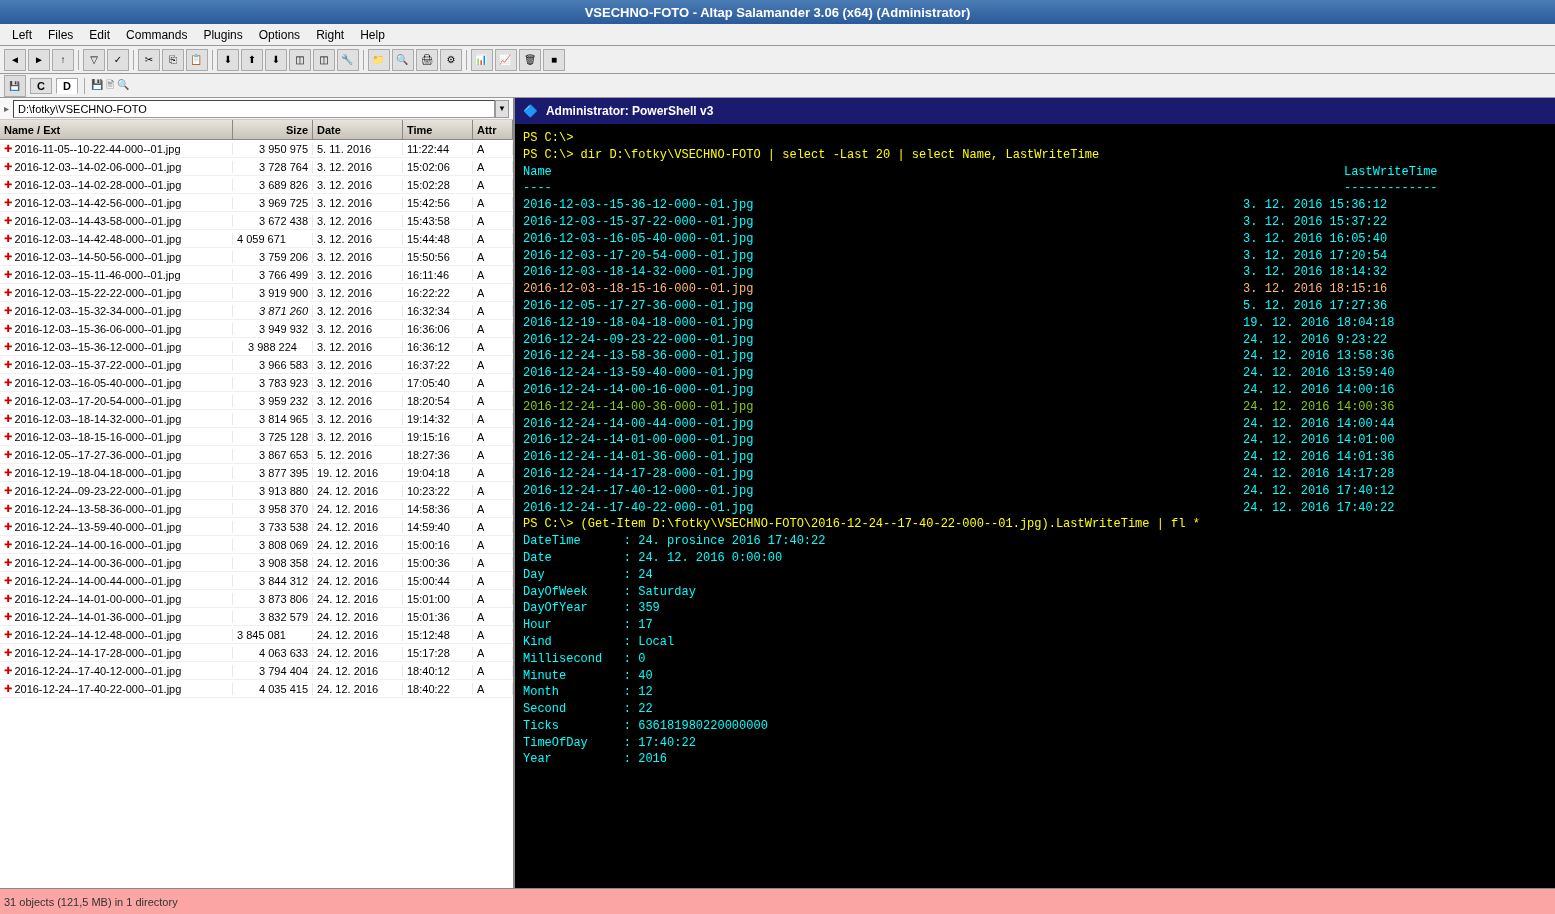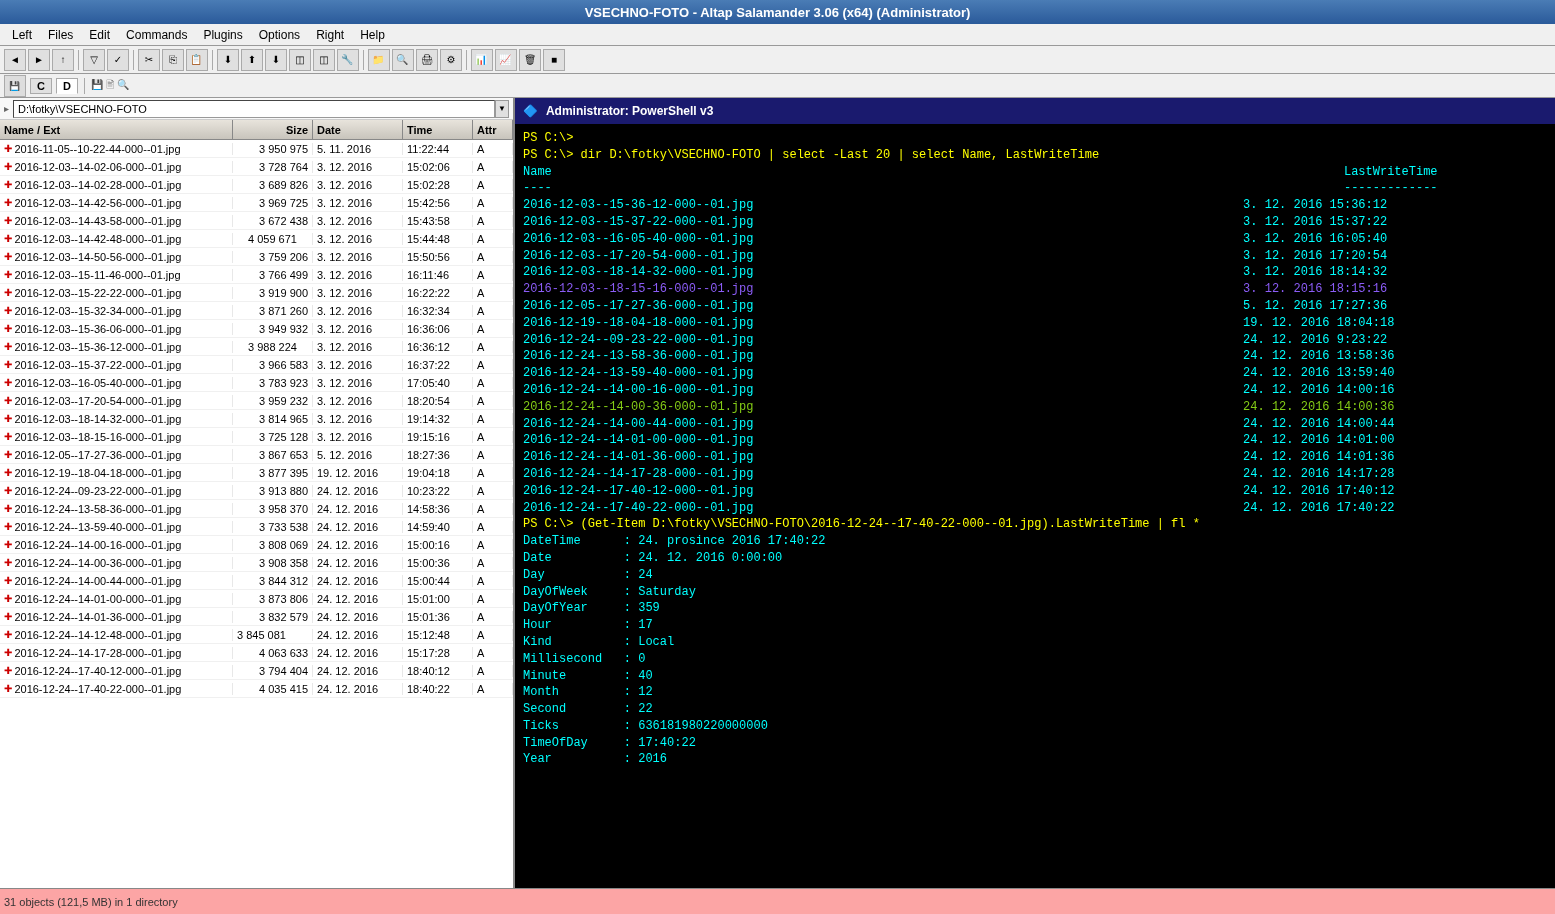--- a/index.html
+++ b/index.html
@@ -370,21 +370,21 @@
           <div class="file-cell" style="text-align: right;">3 672 438</div>
           <div class="file-cell">3. 12. 2016</div>
           <div class="file-cell">15:43:58</div>
           <div class="file-cell">A</div>
         </div>
         <div class="file-row">
           <div class="file-cell file-name-cell">
             <span class="file-icon">✚</span>
             <span>2016-12-03--14-42-48-000--01.jpg</span>
           </div>
-          <div class="file-cell" style="text-align: center;">4 059 671</div>
+          <div class="file-cell" style="text-align: left;">4 059 671</div>
           <div class="file-cell">3. 12. 2016</div>
           <div class="file-cell">15:44:48</div>
           <div class="file-cell">A</div>
         </div>
         <div class="file-row">
           <div class="file-cell file-name-cell">
             <span class="file-icon">✚</span>
             <span>2016-12-03--14-50-56-000--01.jpg</span>
           </div>
           <div class="file-cell" style="text-align: right;">3 759 206</div>
@@ -410,21 +410,21 @@
           <div class="file-cell" style="text-align: right;">3 919 900</div>
           <div class="file-cell">3. 12. 2016</div>
           <div class="file-cell">16:22:22</div>
           <div class="file-cell">A</div>
         </div>
         <div class="file-row">
           <div class="file-cell file-name-cell">
             <span class="file-icon">✚</span>
             <span>2016-12-03--15-32-34-000--01.jpg</span>
           </div>
-          <div class="file-cell" style="text-align: right;">3 871 260</div>
+          <div class="file-cell" style="text-align: right; font-style: italic;">3 871 260</div>
           <div class="file-cell">3. 12. 2016</div>
           <div class="file-cell">16:32:34</div>
           <div class="file-cell">A</div>
         </div>
         <div class="file-row">
           <div class="file-cell file-name-cell">
             <span class="file-icon">✚</span>
             <span>2016-12-03--15-36-06-000--01.jpg</span>
           </div>
           <div class="file-cell" style="text-align: right;">3 949 932</div>
@@ -644,21 +644,21 @@
     <div class="ps-line"><span style="color:#ffff00">PS C:\&gt;</span></div>
         <div class="ps-line"><span style="color:#ffff00">PS C:\&gt; dir D:\fotky\VSECHNO-FOTO | select -Last 20 | select Name, LastWriteTime</span></div>
         <div class="ps-line"><span style="color:#00ffff"></span></div>
         <div class="ps-line"><span style="color:#00ffff">Name                                                                                                              LastWriteTime</span></div>
         <div class="ps-line"><span style="color:#00ffff">----                                                                                                              -------------</span></div>
         <div class="ps-line"><span style="color:#00ffff">2016-12-03--15-36-12-000--01.jpg                                                                    3. 12. 2016 15:36:12</span></div>
         <div class="ps-line"><span style="color:#00ffff">2016-12-03--15-37-22-000--01.jpg                                                                    3. 12. 2016 15:37:22</span></div>
         <div class="ps-line"><span style="color:#00ffff">2016-12-03--16-05-40-000--01.jpg                                                                    3. 12. 2016 16:05:40</span></div>
         <div class="ps-line"><span style="color:#00ffff">2016-12-03--17-20-54-000--01.jpg                                                                    3. 12. 2016 17:20:54</span></div>
         <div class="ps-line"><span style="color:#00ffff">2016-12-03--18-14-32-000--01.jpg                                                                    3. 12. 2016 18:14:32</span></div>
-        <div class="ps-line"><span style="color:#8b5cf6">2016-12-03--18-15-16-000--01.jpg                                                                    3. 12. 2016 18:15:16</span></div>
+        <div class="ps-line"><span style="color:#fdba74">2016-12-03--18-15-16-000--01.jpg                                                                    3. 12. 2016 18:15:16</span></div>
         <div class="ps-line"><span style="color:#00ffff">2016-12-05--17-27-36-000--01.jpg                                                                    5. 12. 2016 17:27:36</span></div>
         <div class="ps-line"><span style="color:#00ffff">2016-12-19--18-04-18-000--01.jpg                                                                    19. 12. 2016 18:04:18</span></div>
         <div class="ps-line"><span style="color:#00ffff">2016-12-24--09-23-22-000--01.jpg                                                                    24. 12. 2016 9:23:22</span></div>
         <div class="ps-line"><span style="color:#00ffff">2016-12-24--13-58-36-000--01.jpg                                                                    24. 12. 2016 13:58:36</span></div>
         <div class="ps-line"><span style="color:#00ffff">2016-12-24--13-59-40-000--01.jpg                                                                    24. 12. 2016 13:59:40</span></div>
         <div class="ps-line"><span style="color:#00ffff">2016-12-24--14-00-16-000--01.jpg                                                                    24. 12. 2016 14:00:16</span></div>
         <div class="ps-line"><span style="color:#84cc16">2016-12-24--14-00-36-000--01.jpg                                                                    24. 12. 2016 14:00:36</span></div>
         <div class="ps-line"><span style="color:#00ffff">2016-12-24--14-00-44-000--01.jpg                                                                    24. 12. 2016 14:00:44</span></div>
         <div class="ps-line"><span style="color:#00ffff">2016-12-24--14-01-00-000--01.jpg                                                                    24. 12. 2016 14:01:00</span></div>
         <div class="ps-line"><span style="color:#00ffff">2016-12-24--14-01-36-000--01.jpg                                                                    24. 12. 2016 14:01:36</span></div>

